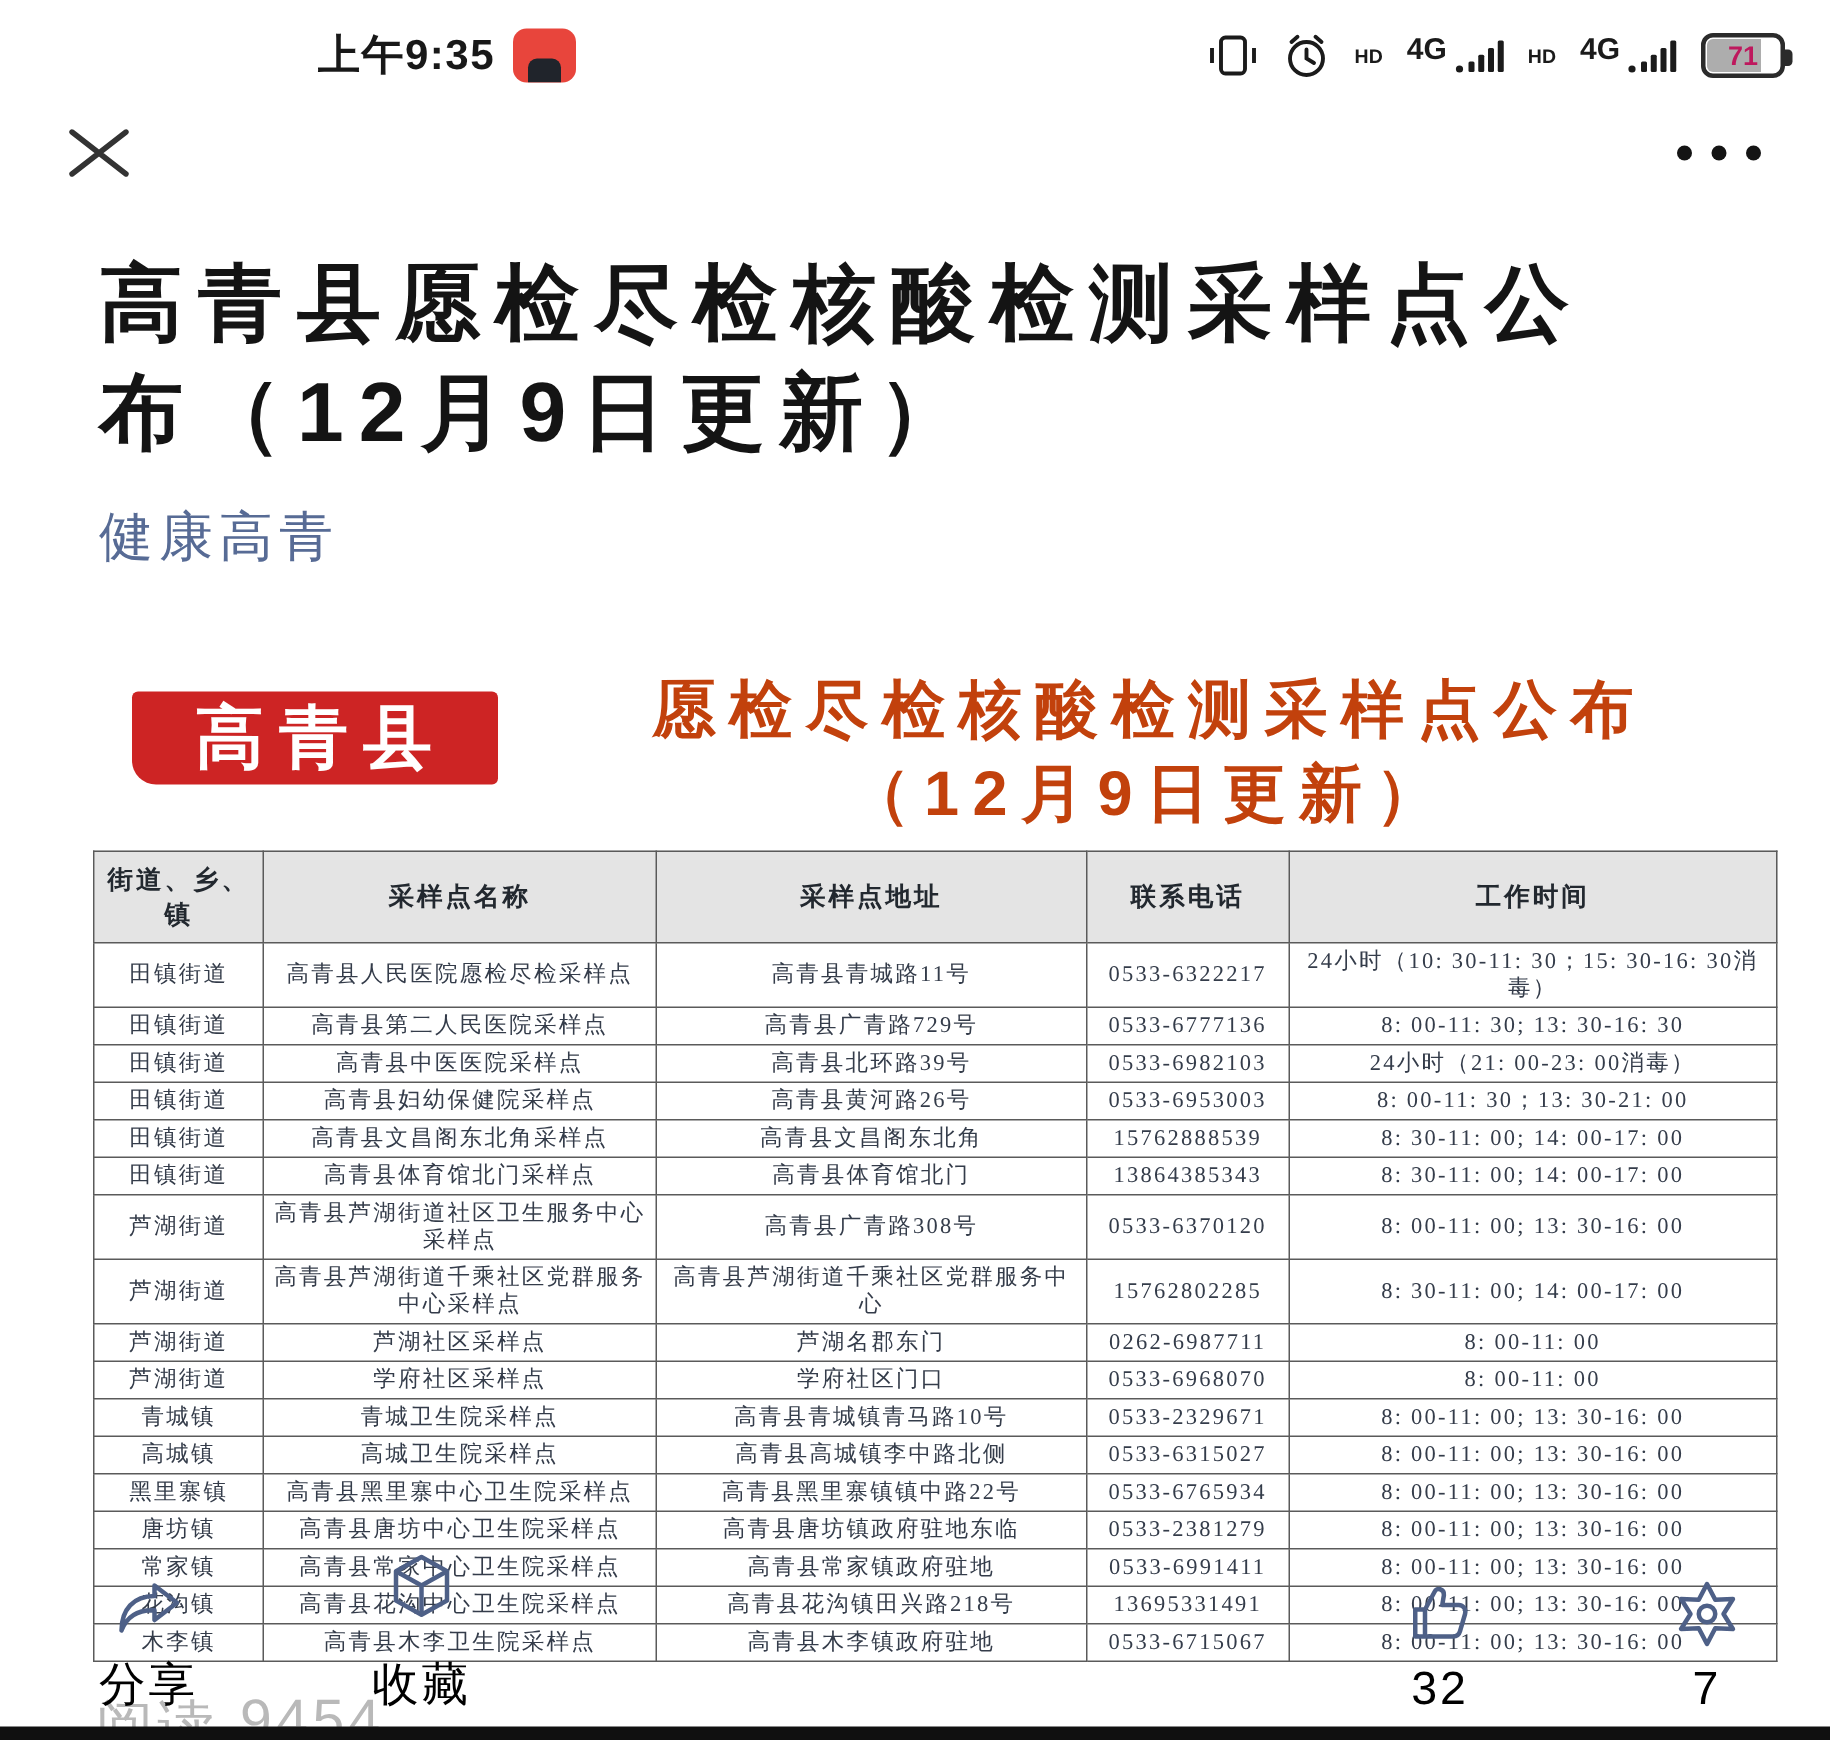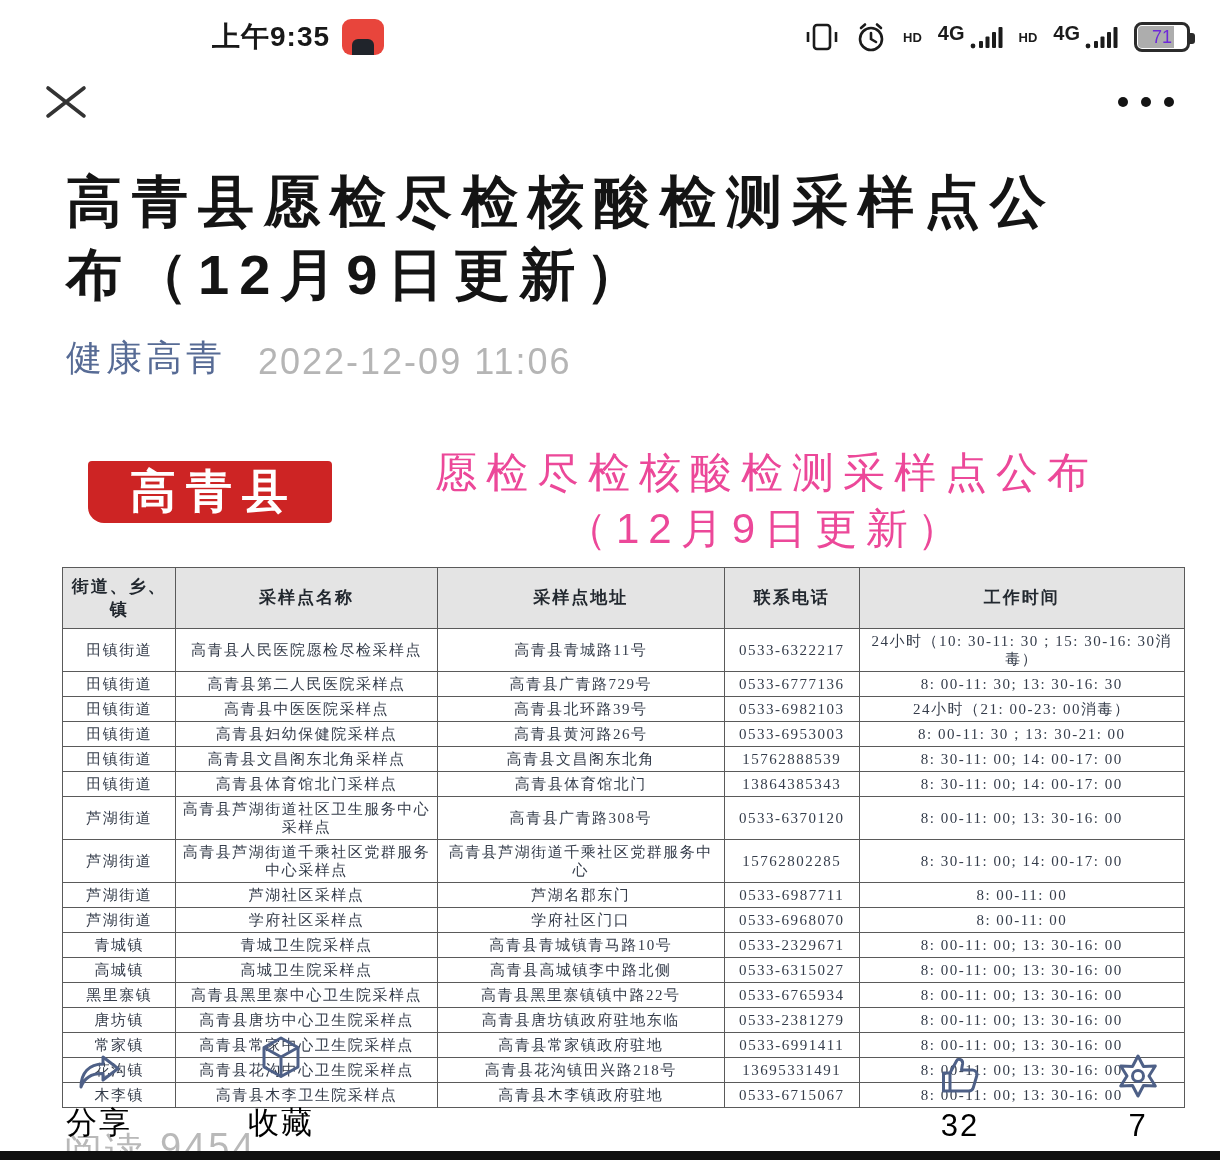--- a/index.html
+++ b/index.html
@@ -22,21 +22,21 @@
   .hd-stack { display:flex; flex-direction:column; align-items:center;
     font-size:13px; line-height:11px; font-weight:700; letter-spacing:0; }
   .sig { display:flex; align-items:flex-end; gap:4px;text-align:center; }
   .sig .g4 { font-size:20px; font-weight:600; line-height:18px; transform:translateY(-8px); }
   .battery { position:relative; width:56px; height:30px; border:3px solid #2b2b2b;
     border-radius:8px; display:flex; align-items:center; justify-content:center; }
   .battery:after { content:""; position:absolute; right:-8px; top:8px; width:5px; height:11px;
     background:#2b2b2b; border-radius:0 3px 3px 0; }
   .battery .fill { position:absolute; left:1px; top:1px; bottom:1px; width:71%;
     background:#adadad; border-radius:4px 0 0 4px; }
-  .battery .pct { position:relative; font-size:18px; font-weight:400; color:#6d28d9; }
+  .battery .pct { position:relative; font-size:18px; font-weight:700; color:#be185d; }
 
   
   .navrow { display:flex; align-items:center; justify-content:space-between;
     padding:22px 44px 0 40px; height:66px; }
   .close-btn svg { display:block; }
   .more-btn { display:flex; gap:13px; align-items:center; padding:6px 2px; }
   .more-btn .dot { width:10px; height:10px; border-radius:50%; background:#141414; }
 
   
   .title { margin:42px 60px 0 66px; width:1034px; font-size:56px; font-weight:700;
@@ -45,21 +45,21 @@
   .author { color:#576b95; letter-spacing:4px; }
   .pubdate { color:#b5b5b5; letter-spacing:2px; }
 
   
   .banner { position:relative; margin:66px 0 0 62px; width:1123px; height:104px; }
   .badge { position:absolute; left:26px; top:12px; width:244px; height:62px;
     background:#cd2424; color:#ffffff; font-size:46px; font-weight:700; letter-spacing:10px;
     display:flex; align-items:center; justify-content:center;
     border-radius:4px 4px 4px 16px; padding-left:8px; }
   .banner-text { position:absolute; left:290px; right:4px; top:-4px; text-align:center;
-    color:#ec4899; font-weight:400; font-size:42px; letter-spacing:9px; line-height:1.35; }
+    color:#c2410c; font-weight:700; font-size:42px; letter-spacing:9px; line-height:1.35; }
 
   
   table.samples { margin:14px 0 0 62px; width:1123px; border-collapse:collapse;
     font-family:Liberation Serif, serif; color:#343c4a; table-layout:fixed; }
   table.samples th, table.samples td { border:1px solid #5a5a5a; text-align:center;
     vertical-align:middle; }
   table.samples th { background:#e4e4e4; font-size:17px; font-weight:700;
     letter-spacing:2px; padding:7px 2px; color:#22282f; }
   table.samples td { font-size:15px; letter-spacing:1.5px; line-height:1.2; padding:3px 4px; }
 
@@ -144,21 +144,20 @@
     <span class="more-btn">
       <span class="dot"></span>
         <span class="dot"></span>
         <span class="dot"></span>
     </span>
   </div>
 
   <h1 class="title">高青县愿检尽检核酸检测采样点公布（12月9日更新）</h1>
   <div class="byline">
     <span class="author">健康高青</span>
-    <span class="pubdate">2022-12-09 11:06</span>
   </div>
 
   <div class="banner">
     <div class="badge">高青县</div>
     <div class="banner-text">
       <div>愿检尽检核酸检测采样点公布</div>
       <div>（12月9日更新）</div>
     </div>
   </div>
 
@@ -233,21 +232,21 @@
           <td>芦湖街道</td>
           <td>高青县芦湖街道千乘社区党群服务中心采样点</td>
           <td>高青县芦湖街道千乘社区党群服务中心</td>
           <td>15762802285</td>
           <td>8: 30-11: 00; 14: 00-17: 00</td>
         </tr>
         <tr>
           <td>芦湖街道</td>
           <td>芦湖社区采样点</td>
           <td>芦湖名郡东门</td>
-          <td>0533-6987711</td>
+          <td>0262-6987711</td>
           <td>8: 00-11: 00</td>
         </tr>
         <tr>
           <td>芦湖街道</td>
           <td>学府社区采样点</td>
           <td>学府社区门口</td>
           <td>0533-6968070</td>
           <td>8: 00-11: 00</td>
         </tr>
         <tr>

